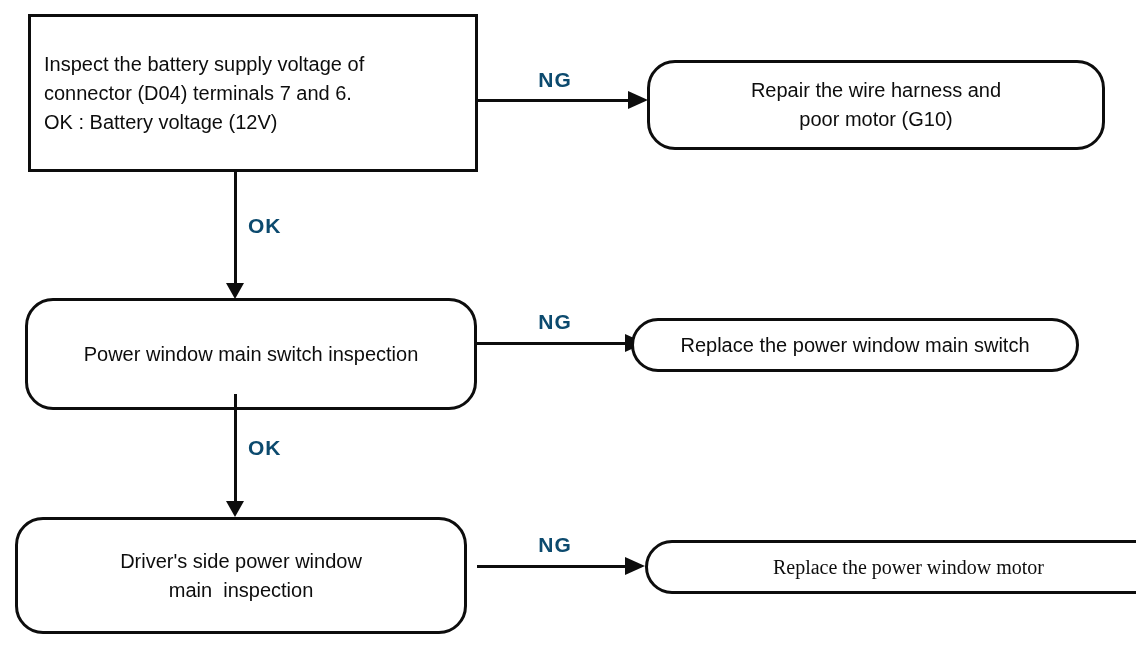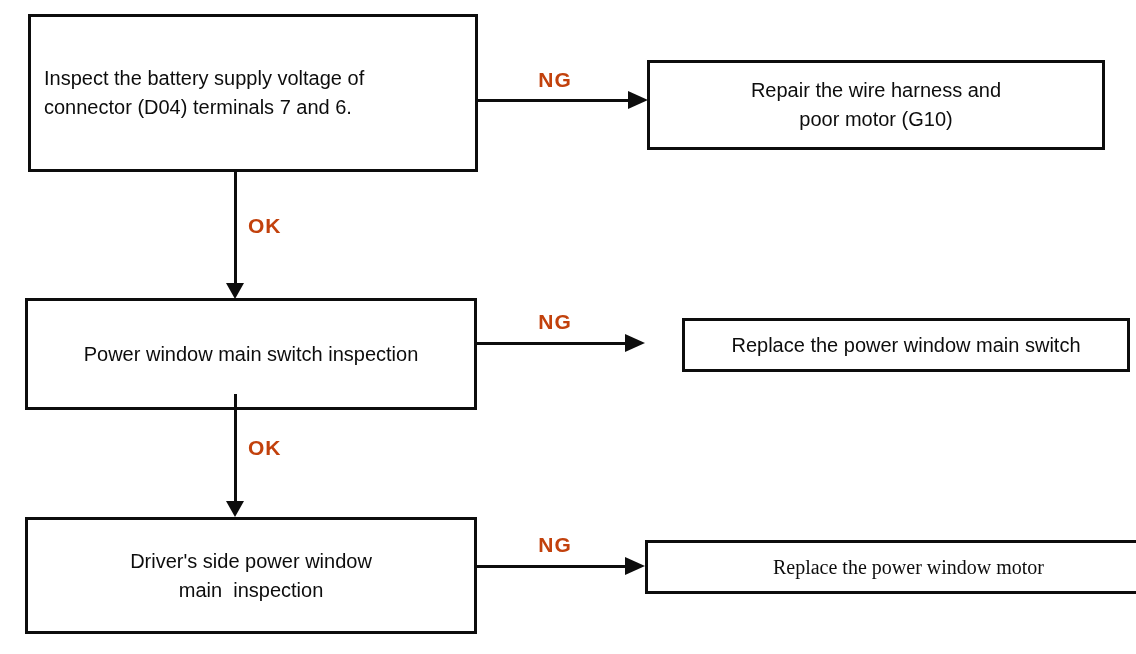--- a/index.html
+++ b/index.html
@@ -20,21 +20,21 @@
     position: absolute;
     border: 3px solid #0d0d0d;
     background: #ffffff;
     display: flex;
     flex-direction: column;
     justify-content: center;
     box-sizing: border-box;
     font-size: 20px;
     line-height: 29px;
   }
-  .box.centered { align-items: center; text-align: center; }
+  .box.centered { align-items: center; text-align: center; border-radius: 28px; }
   .box.lefttext { align-items: flex-start; text-align: left; padding-left: 13px; padding-right: 6px; }
   .line { white-space: pre; }
   .hline {
     position: absolute;
     height: 3px;
     background: #0d0d0d;
   }
   .vline {
     position: absolute;
     width: 3px;
@@ -52,32 +52,33 @@
     width: 0; height: 0;
     border-left: 9px solid transparent;
     border-right: 9px solid transparent;
     border-top: 16px solid #0d0d0d;
   }
   .edge-label {
     position: absolute;
     font-weight: bold;
     font-size: 21px;
     letter-spacing: 1px;
-    color: #c2410c;
+    color: #0c4a6e;
   }
   .edge-label.ng { width: 100px; text-align: center; }
 </style>
 </head>
 <body>
 
 <div class="canvas">
 
   <div class="box lefttext" style="left:28px; top:14px; width:450px; height:158px;">
     <div class="line">Inspect the battery supply voltage of</div>
     <div class="line">connector (D04) terminals 7 and 6.</div>
+    <div class="line">OK : Battery voltage (12V)</div>
   </div>
 
   <div class="hline" style="left:478px; top:99px; width:150px;"></div>
   <div class="arrowhead-right" style="left:628px; top:91px;"></div>
   <div class="edge-label ng" style="left:505px; top:68px;">NG</div>
 
   <div class="box centered" style="left:647px; top:60px; width:458px; height:90px;">
     <div class="line">Repair the wire harness and</div>
     <div class="line">poor motor (G10)</div>
   </div>
@@ -87,29 +88,29 @@
   <div class="edge-label" style="left:248px; top:214px;">OK</div>
 
   <div class="box centered" style="left:25px; top:298px; width:452px; height:112px;">
     <div class="line">Power window main switch inspection</div>
   </div>
 
   <div class="hline" style="left:477px; top:342px; width:150px;"></div>
   <div class="arrowhead-right" style="left:625px; top:334px;"></div>
   <div class="edge-label ng" style="left:505px; top:310px;">NG</div>
 
-  <div class="box centered" style="left:682px; top:318px; width:448px; height:54px;">
+  <div class="box centered" style="left:631px; top:318px; width:448px; height:54px;">
     <div class="line">Replace the power window main switch</div>
   </div>
 
   <div class="vline" style="left:234px; top:394px; height:110px;"></div>
   <div class="arrowhead-down" style="left:226px; top:501px;"></div>
   <div class="edge-label" style="left:248px; top:436px;">OK</div>
 
-  <div class="box centered" style="left:25px; top:517px; width:452px; height:117px;">
+  <div class="box centered" style="left:15px; top:517px; width:452px; height:117px;">
     <div class="line">Driver's side power window</div>
     <div class="line">main  inspection</div>
   </div>
 
   <div class="hline" style="left:477px; top:565px; width:148px;"></div>
   <div class="arrowhead-right" style="left:625px; top:557px;"></div>
   <div class="edge-label ng" style="left:505px; top:533px;">NG</div>
 
   <div class="box centered" style="left:645px; top:540px; width:527px; height:54px;font-family:Liberation Serif, serif;">
     <div class="line">Replace the power window motor</div>

